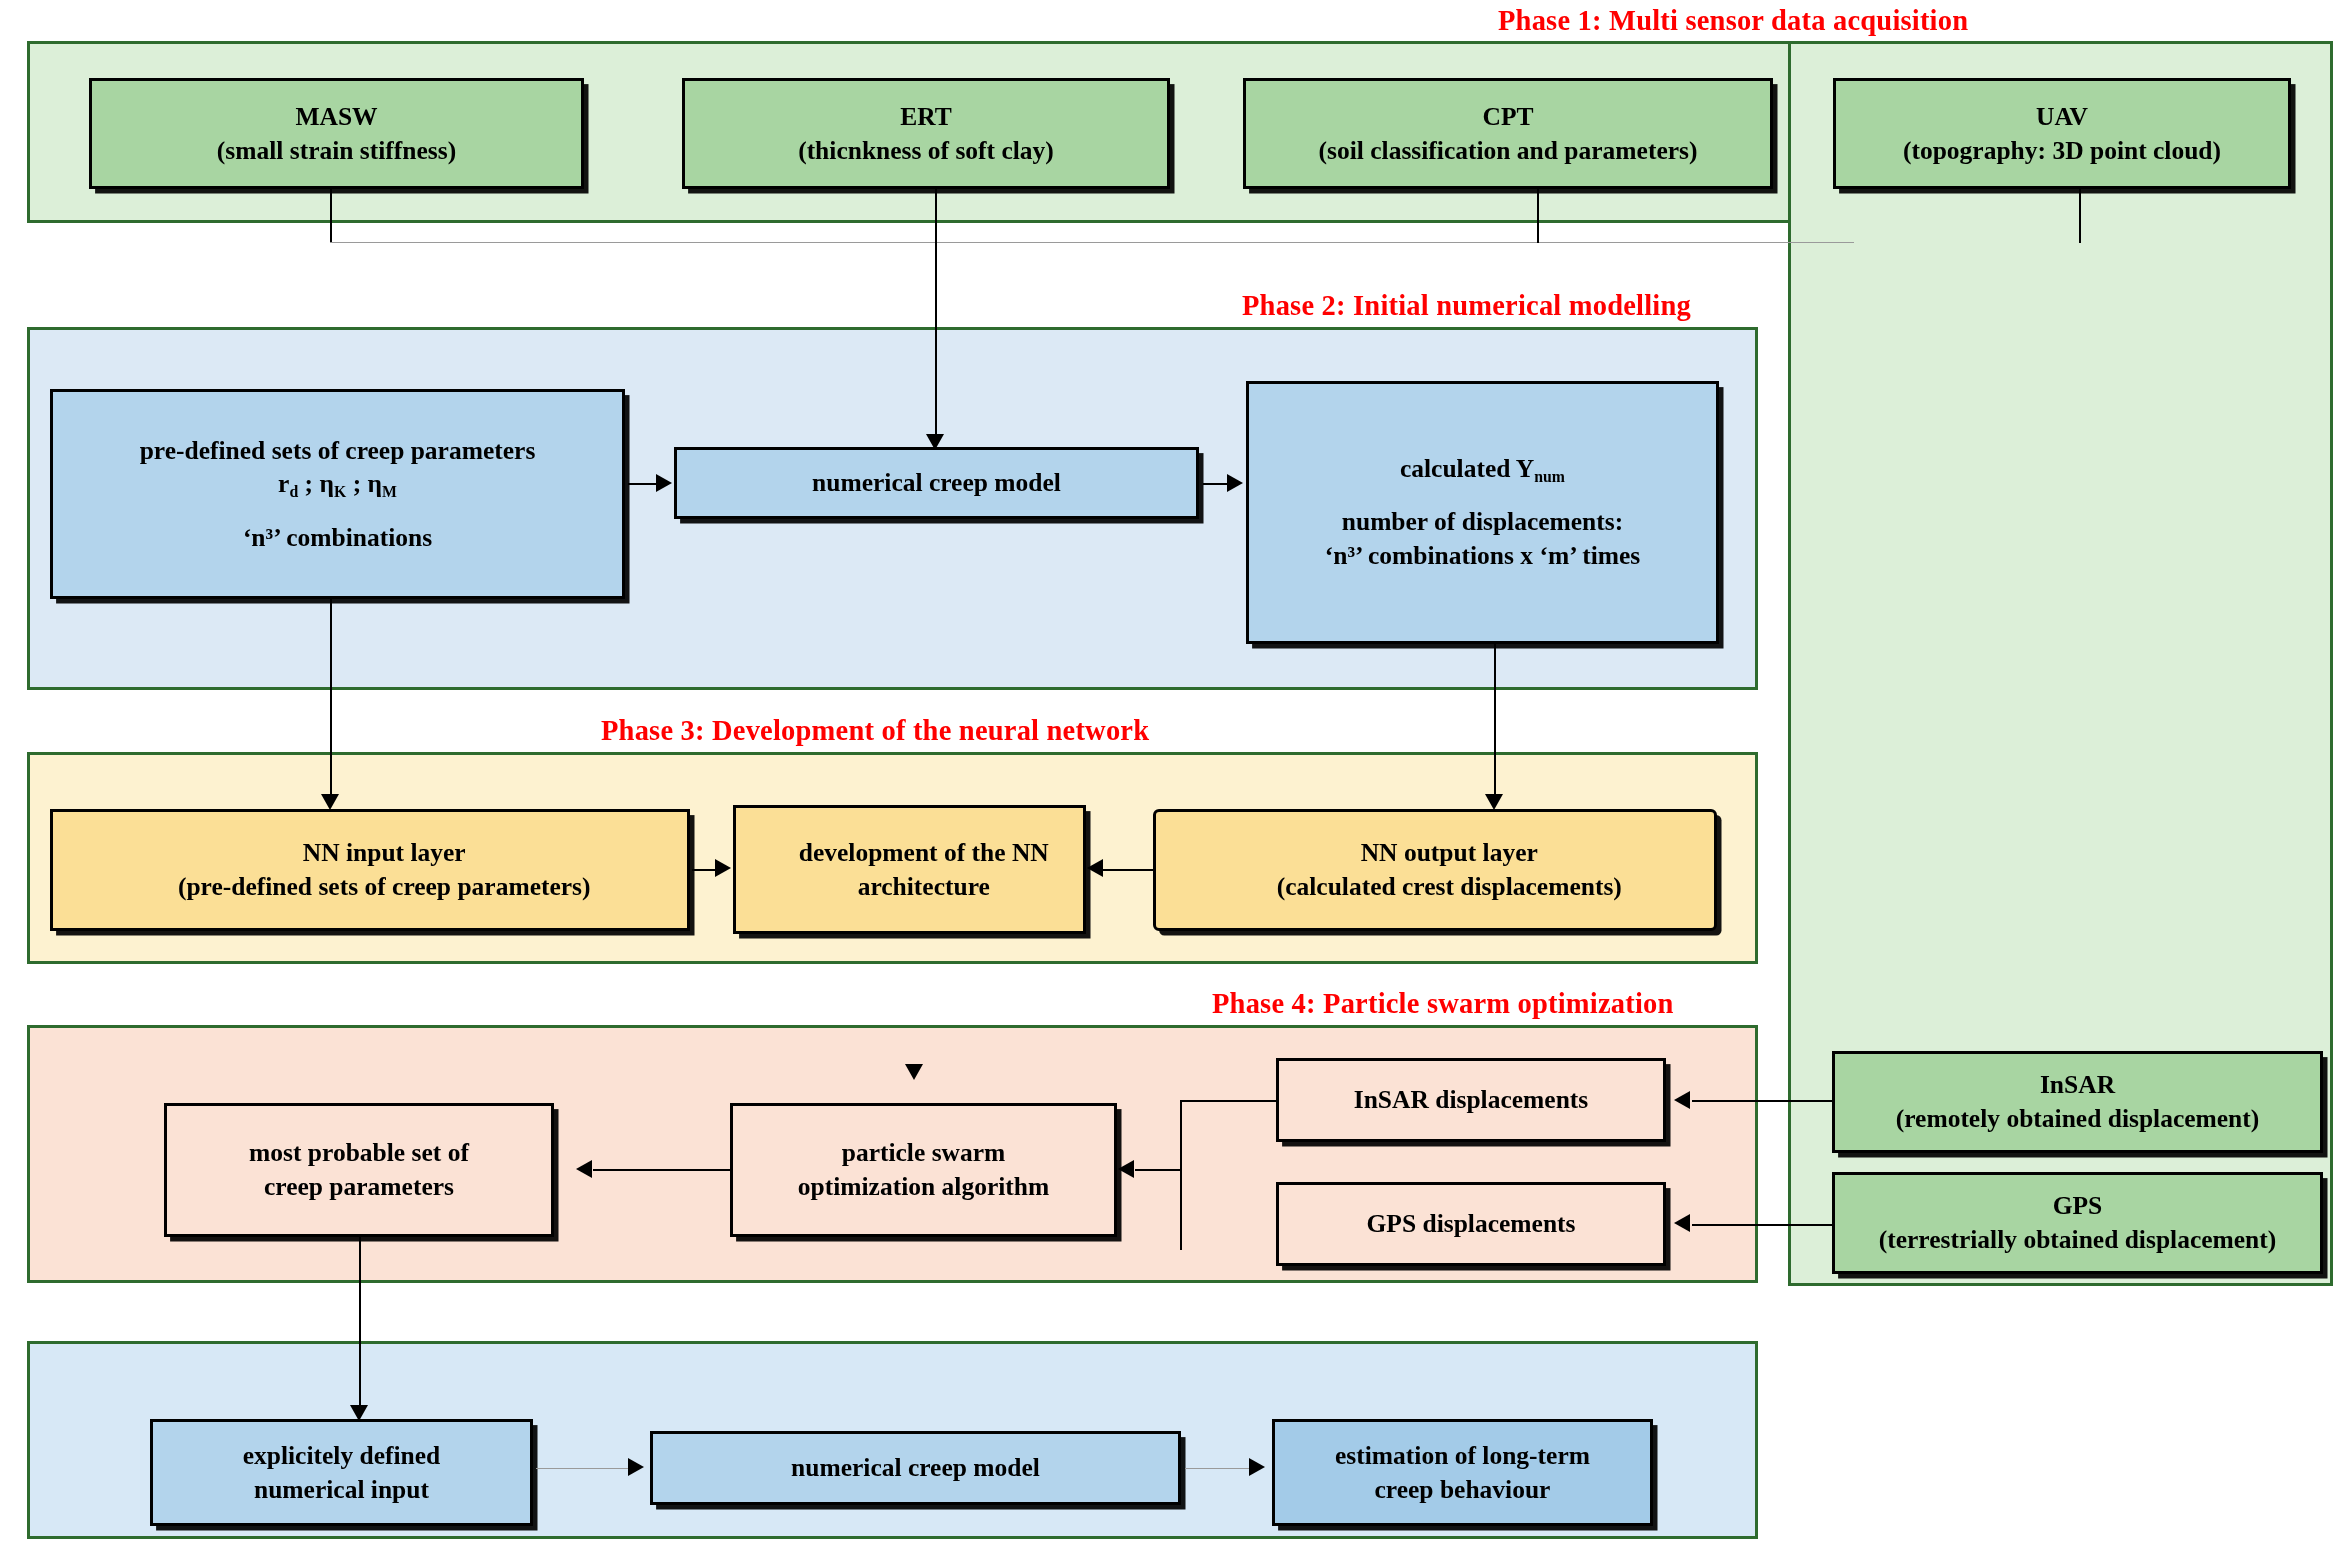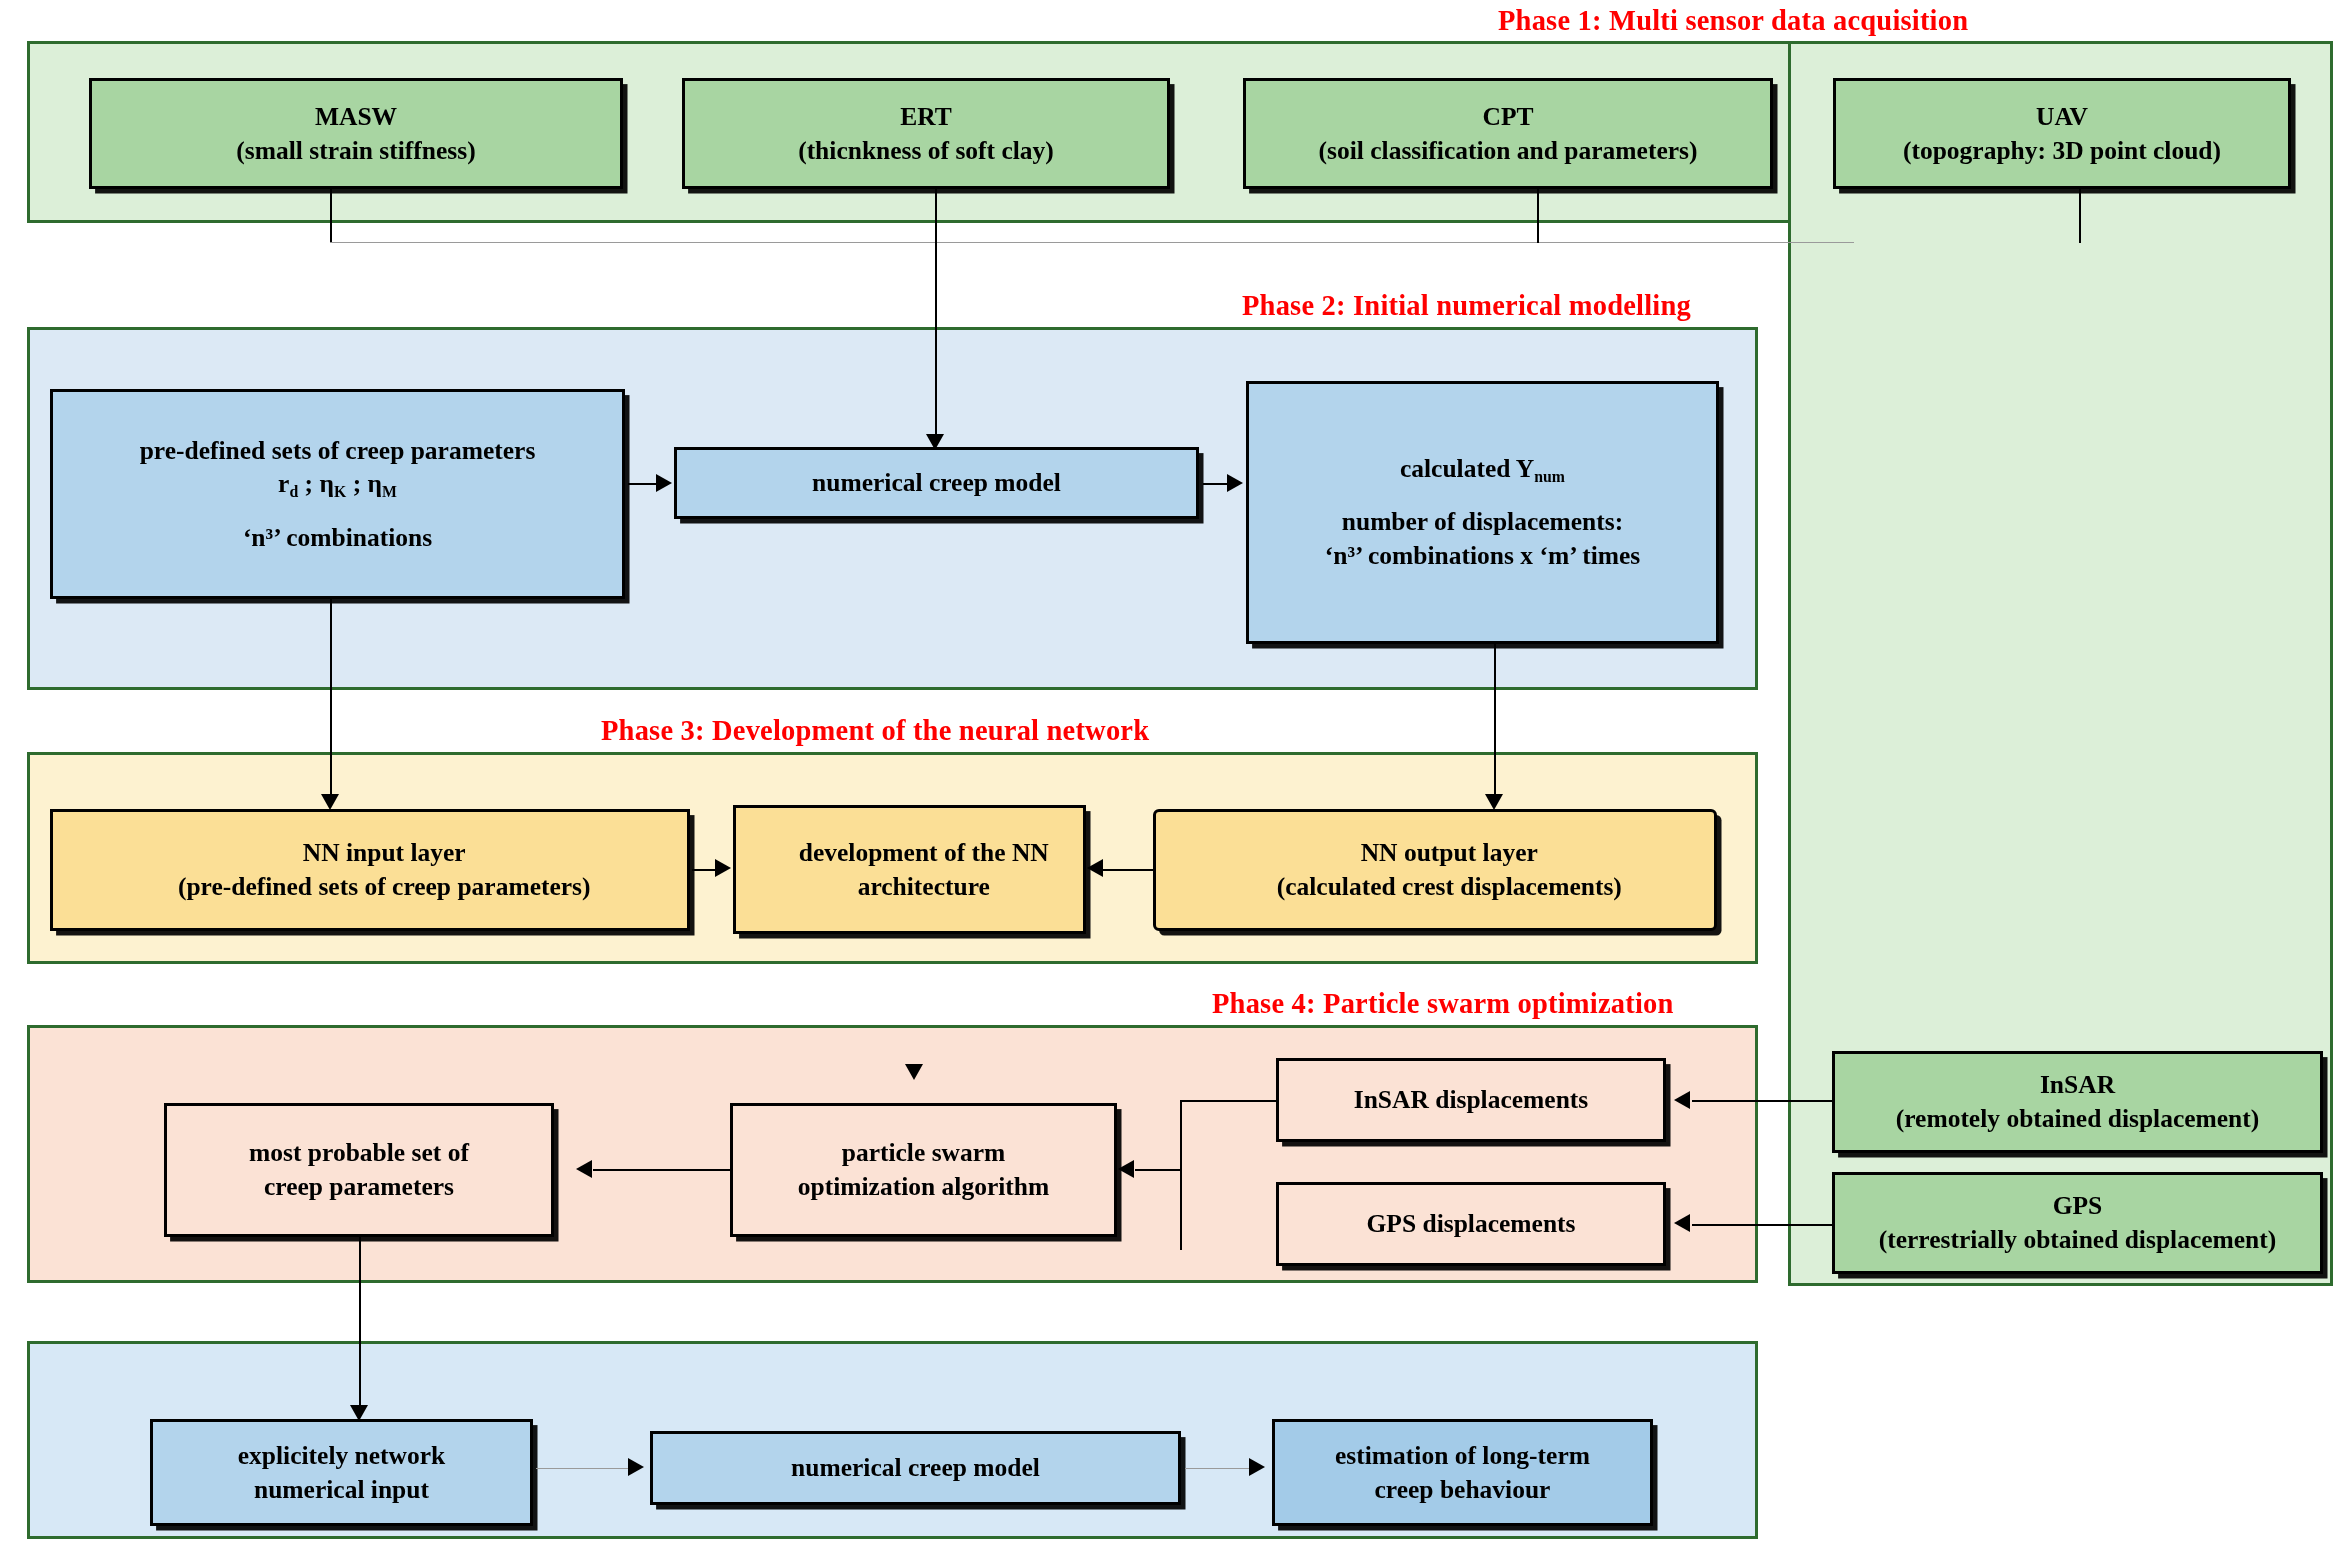--- a/index.html
+++ b/index.html
@@ -64,21 +64,21 @@
 
   <div class="region r-p4" style="left:27px;top:1025px;width:1731px;height:258px;"></div>
 
   <div class="region r-p5" style="left:27px;top:1341px;width:1731px;height:198px;"></div>
 
   <div class="phase-label" style="left:1498px;top:4.5px;">Phase 1: Multi sensor data acquisition</div>
   <div class="phase-label" style="left:1242px;top:290px;">Phase 2: Initial numerical modelling</div>
   <div class="phase-label" style="left:601px;top:715px;">Phase 3: Development of the neural network</div>
   <div class="phase-label" style="left:1212px;top:988px;">Phase 4: Particle swarm optimization</div>
 
-  <div class="node n-green" style="left:89px;top:78px;width:534px;height:111px;">
+  <div class="node n-green" style="left:89px;top:78px;width:495px;height:111px;">
     <span>
       <span class="lines">MASW</span>
       <span class="l2">(small strain stiffness)</span>
     </span>
   </div>
 
   <div class="node n-green" style="left:682px;top:78px;width:488px;height:111px;">
     <span>
       <span class="lines">ERT</span>
       <span class="l2">(thicnkness of soft clay)</span>
@@ -229,21 +229,21 @@
       <span class="lines">GPS</span>
       <span class="l2">(terrestrially obtained displacement)</span>
     </span>
   </div>
 
   <div class="vline" style="left:359px;top:1237px;height:173px;"></div>
   <div class="arrow-down" style="left:350px;top:1405px;"></div>
 
   <div class="node n-blue" style="left:150px;top:1419px;width:383px;height:107px;">
     <span>
-      <span class="lines">explicitely network</span>
+      <span class="lines">explicitely defined</span>
       <span class="l2">numerical input</span>
     </span>
   </div>
 
   <div class="node n-blue" style="left:650px;top:1431px;width:531px;height:74px;">
     <span class="lines">numerical creep model</span>
   </div>
 
   <div class="node n-blue2" style="left:1272px;top:1419px;width:381px;height:107px;">
     <span>

